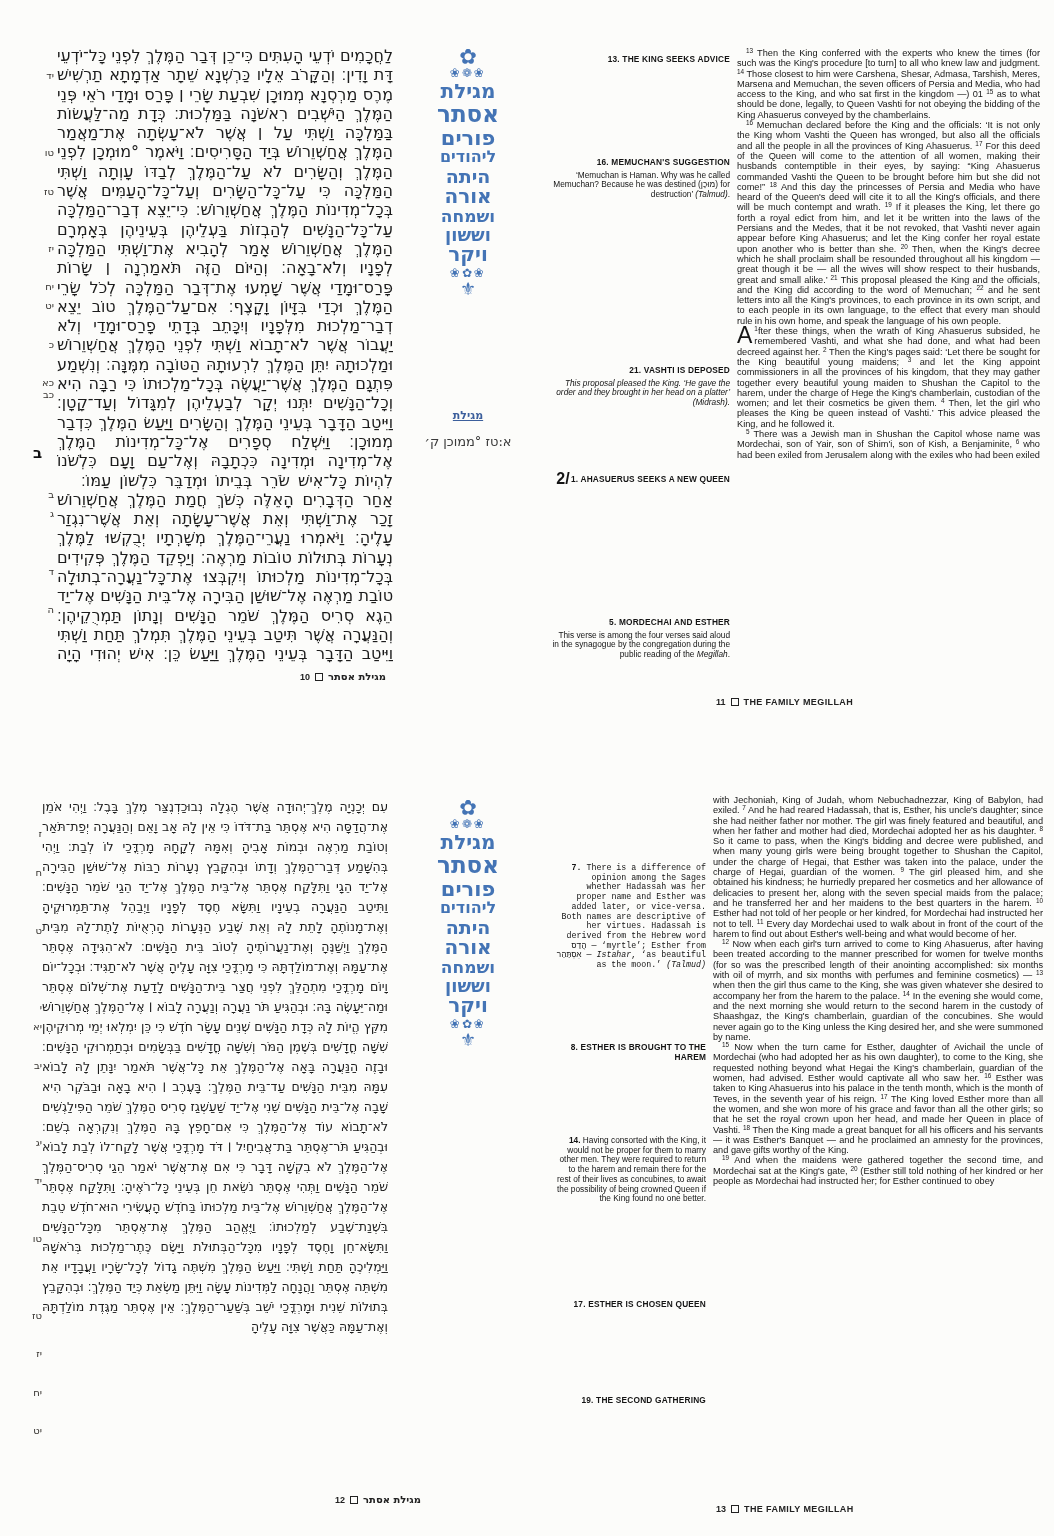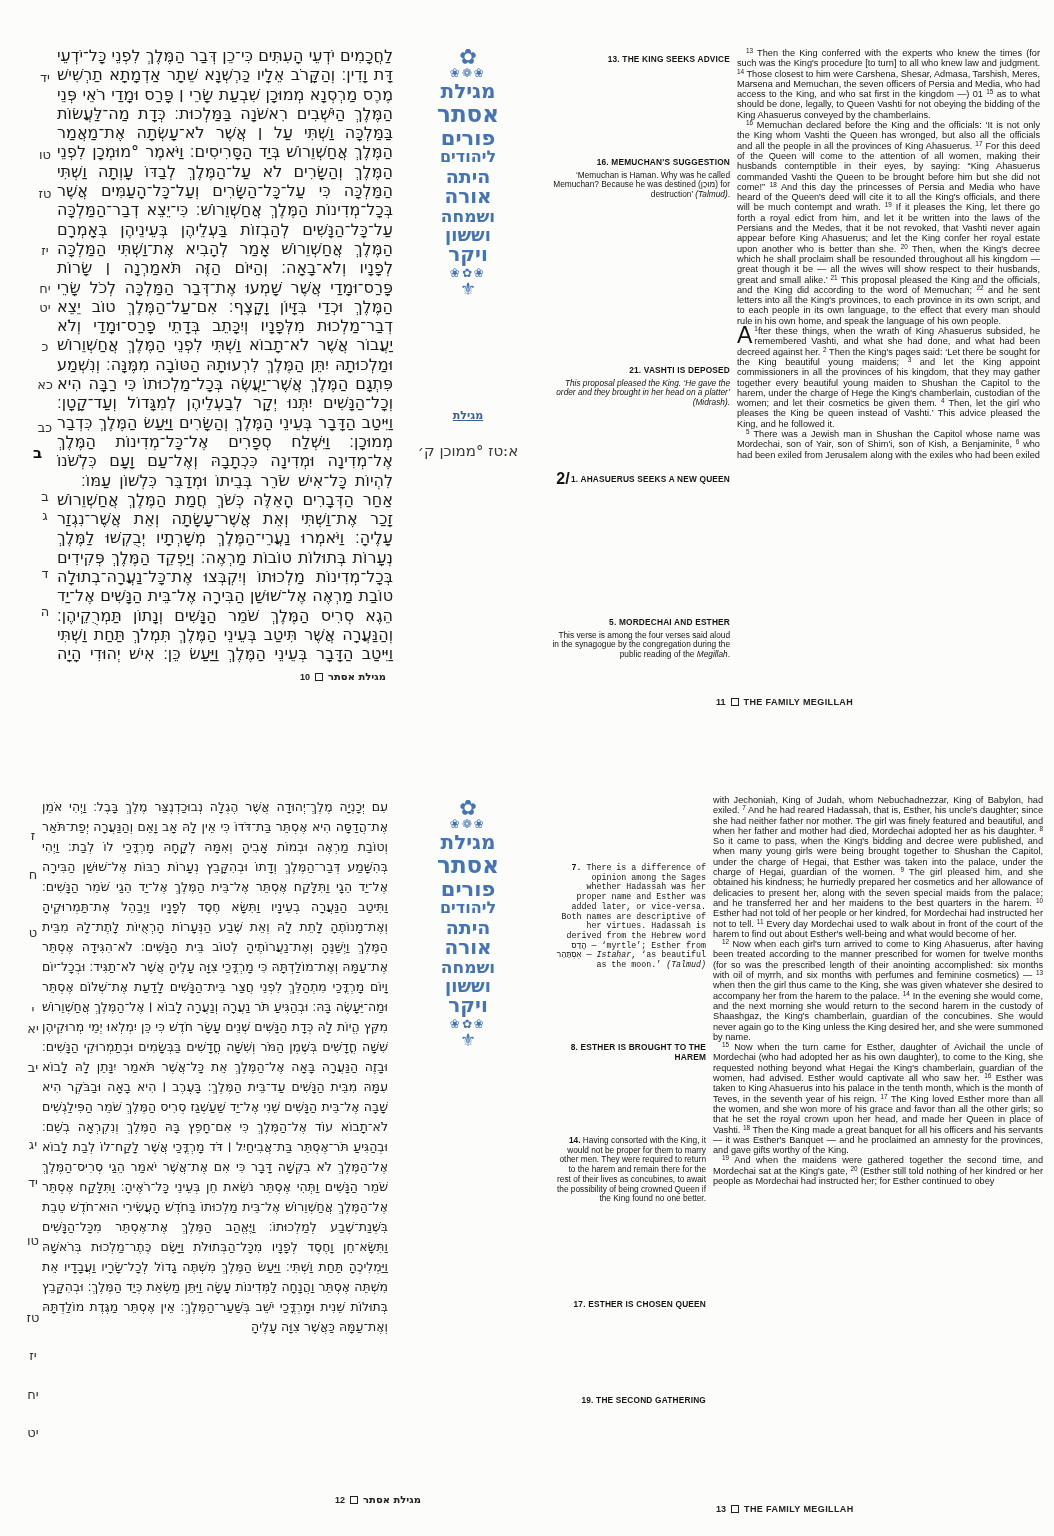--- a/index.html
+++ b/index.html
@@ -7,40 +7,40 @@
         font-family:"Liberation Sans",sans-serif;color:#1a1a1a;margin:0 auto;}
 
   
   .hebrew-col{position:absolute;direction:rtl;text-align:justify;
         font-family:"DejaVu Serif","DejaVu Sans",serif;color:#1c1c1c;}
   #heb-top{left:57px;top:46px;width:336px;height:622px;overflow:hidden;font-size:16px;line-height:19.3px;}
   #heb-bottom{left:42px;top:797px;width:346px;height:672px;overflow:hidden;font-size:12.5px;line-height:20px;}
   .hsp{display:inline-block;width:16px;}
 
   
-  .vm{position:absolute;font-family:"DejaVu Serif","DejaVu Sans",serif;font-size:13px;color:#33302c;
-      width:18px;text-align:center;direction:rtl;}
+  .vm{position:absolute;font-family:"DejaVu Serif","DejaVu Sans",serif;font-size:10px;color:#33302c;
+      width:18px;text-align:right;direction:rtl;}
   .chv{position:absolute;font-family:"DejaVu Serif","DejaVu Sans",serif;font-size:15px;font-weight:bold;color:#111;}
 
   
   .ornament{position:absolute;left:398px;width:140px;text-align:center;color:#4474b5;
             font-family:"DejaVu Sans",sans-serif;}
   #orn-top{top:46px;} #orn-bottom{top:797px;}
   .crest1{font-size:21px;line-height:22px;}
   .crest2{font-size:12px;line-height:11px;letter-spacing:2px;}
   .orn-words{margin-top:2px;}
   .orn-word{font-family:"DejaVu Serif","DejaVu Sans",serif;font-weight:bold;line-height:1.06;direction:rtl;}
   .tail1{font-size:12px;line-height:12px;letter-spacing:2px;margin-top:2px;}
   .tail2{font-size:18px;line-height:19px;}
 
   
   .masorah{position:absolute;left:398px;top:409px;width:140px;text-align:center;}
   .masorah-title{font-family:"DejaVu Serif","DejaVu Sans",serif;font-weight:bold;font-size:11px;
                  color:#3c5f9c;text-decoration:underline;}
-  .masorah-note{direction:rtl;font-size:15px;color:#3a3a3a;margin-top:20px;
+  .masorah-note{direction:rtl;font-size:13px;color:#3a3a3a;margin-top:12px;
                 font-family:"DejaVu Serif","DejaVu Sans",serif;}
 
   
   .note{position:absolute;text-align:right;color:#141414;}
   .note-top{left:552px;width:178px;}
   .note-bot{left:556px;width:150px;}
   .nh{font-weight:bold;font-size:8.3px;line-height:9.6px;letter-spacing:.2px;}
   .nb{font-size:8.3px;line-height:9.7px;margin-top:3px;}
   .note.it .nb{font-style:italic;}
   .nb b{font-weight:bold;}
@@ -74,21 +74,21 @@
   <div id="heb-top" class="hebrew-col">לַחֲכָמִים יֹדְעֵי הָעִתִּים כִּי־כֵן דְּבַר הַמֶּלֶךְ לִפְנֵי כָּל־יֹדְעֵי דָּת וָדִין׃ וְהַקָּרֹב אֵלָיו כַּרְשְׁנָא שֵׁתָר אַדְמָתָא תַרְשִׁישׁ מֶרֶס מַרְסְנָא מְמוּכָן שִׁבְעַת שָׂרֵי ׀ פָּרַס וּמָדַי רֹאֵי פְּנֵי הַמֶּלֶךְ הַיֹּשְׁבִים רִאשֹׁנָה בַּמַּלְכוּת׃ כְּדָת מַה־לַּעֲשׂוֹת בַּמַּלְכָּה וַשְׁתִּי עַל ׀ אֲשֶׁר לֹא־עָשְׂתָה אֶת־מַאֲמַר הַמֶּלֶךְ אֲחַשְׁוֵרוֹשׁ בְּיַד הַסָּרִיסִים׃ וַיֹּאמֶר °מוּמְכָן לִפְנֵי הַמֶּלֶךְ וְהַשָּׂרִים לֹא עַל־הַמֶּלֶךְ לְבַדּוֹ עָוְתָה וַשְׁתִּי הַמַּלְכָּה כִּי עַל־כָּל־הַשָּׂרִים וְעַל־כָּל־הָעַמִּים אֲשֶׁר בְּכָל־מְדִינוֹת הַמֶּלֶךְ אֲחַשְׁוֵרוֹשׁ׃ כִּי־יֵצֵא דְבַר־הַמַּלְכָּה עַל־כָּל־הַנָּשִׁים לְהַבְזוֹת בַּעְלֵיהֶן בְּעֵינֵיהֶן בְּאָמְרָם הַמֶּלֶךְ אֲחַשְׁוֵרוֹשׁ אָמַר לְהָבִיא אֶת־וַשְׁתִּי הַמַּלְכָּה לְפָנָיו וְלֹא־בָאָה׃ וְהַיּוֹם הַזֶּה תֹּאמַרְנָה ׀ שָׂרוֹת פָּרַס־וּמָדַי אֲשֶׁר שָׁמְעוּ אֶת־דְּבַר הַמַּלְכָּה לְכֹל שָׂרֵי הַמֶּלֶךְ וּכְדַי בִּזָּיוֹן וָקָצֶף׃ אִם־עַל־הַמֶּלֶךְ טוֹב יֵצֵא דְבַר־מַלְכוּת מִלְּפָנָיו וְיִכָּתֵב בְּדָתֵי פָרַס־וּמָדַי וְלֹא יַעֲבוֹר אֲשֶׁר לֹא־תָבוֹא וַשְׁתִּי לִפְנֵי הַמֶּלֶךְ אֲחַשְׁוֵרוֹשׁ וּמַלְכוּתָהּ יִתֵּן הַמֶּלֶךְ לִרְעוּתָהּ הַטּוֹבָה מִמֶּנָּה׃ וְנִשְׁמַע פִּתְגָם הַמֶּלֶךְ אֲשֶׁר־יַעֲשֶׂה בְּכָל־מַלְכוּתוֹ כִּי רַבָּה הִיא וְכָל־הַנָּשִׁים יִתְּנוּ יְקָר לְבַעְלֵיהֶן לְמִגָּדוֹל וְעַד־קָטָן׃ וַיִּיטַב הַדָּבָר בְּעֵינֵי הַמֶּלֶךְ וְהַשָּׂרִים וַיַּעַשׂ הַמֶּלֶךְ כִּדְבַר מְמוּכָן׃ וַיִּשְׁלַח סְפָרִים אֶל־כָּל־מְדִינוֹת הַמֶּלֶךְ אֶל־מְדִינָה וּמְדִינָה כִּכְתָבָהּ וְאֶל־עַם וָעָם כִּלְשֹׁנוֹ לִהְיוֹת כָּל־אִישׁ שֹׂרֵר בְּבֵיתוֹ וּמְדַבֵּר כִּלְשׁוֹן עַמּוֹ׃ <span class="hsp"></span>אַחַר הַדְּבָרִים הָאֵלֶּה כְּשֹׁךְ חֲמַת הַמֶּלֶךְ אֲחַשְׁוֵרוֹשׁ זָכַר אֶת־וַשְׁתִּי וְאֵת אֲשֶׁר־עָשָׂתָה וְאֵת אֲשֶׁר־נִגְזַר עָלֶיהָ׃ וַיֹּאמְרוּ נַעֲרֵי־הַמֶּלֶךְ מְשָׁרְתָיו יְבֻקְשׁוּ לַמֶּלֶךְ נְעָרוֹת בְּתוּלוֹת טוֹבוֹת מַרְאֶה׃ וְיַפְקֵד הַמֶּלֶךְ פְּקִידִים בְּכָל־מְדִינוֹת מַלְכוּתוֹ וְיִקְבְּצוּ אֶת־כָּל־נַעֲרָה־בְתוּלָה טוֹבַת מַרְאֶה אֶל־שׁוּשַׁן הַבִּירָה אֶל־בֵּית הַנָּשִׁים אֶל־יַד הֵגֶא סְרִיס הַמֶּלֶךְ שֹׁמֵר הַנָּשִׁים וְנָתוֹן תַּמְרֻקֵיהֶן׃ וְהַנַּעֲרָה אֲשֶׁר תִּיטַב בְּעֵינֵי הַמֶּלֶךְ תִּמְלֹךְ תַּחַת וַשְׁתִּי וַיִּיטַב הַדָּבָר בְּעֵינֵי הַמֶּלֶךְ וַיַּעַשׂ כֵּן׃ אִישׁ יְהוּדִי הָיָה בְּשׁוּשַׁן הַבִּירָה וּשְׁמוֹ מָרְדֳּכַי בֶּן יָאִיר בֶּן־שִׁמְעִי בֶּן־קִישׁ אִישׁ יְמִינִי׃ אֲשֶׁר הָגְלָה מִירוּשָׁלַיִם עִם־הַגֹּלָה אֲשֶׁר הָגְלְתָה</div>
   <div id="vm-top">
       <span class="vm" style="top: 70px; left: 36px;">יד</span>
       <span class="vm" style="top: 147px; left: 36px;">טו</span>
       <span class="vm" style="top: 186px; left: 36px;">טז</span>
       <span class="vm" style="top: 243px; left: 36px;">יז</span>
       <span class="vm" style="top: 281px; left: 36px;">יח</span>
       <span class="vm" style="top: 300px; left: 36px;">יט</span>
       <span class="vm" style="top: 339px; left: 36px;">כ</span>
       <span class="vm" style="top: 377px; left: 36px;">כא</span>
-      <span class="vm" style="top: 420px; left: 36px;">כב</span>
+      <span class="vm" style="top: 389px; left: 36px;">כב</span>
       <span class="vm" style="top: 489px; left: 36px;">ב</span>
       <span class="vm" style="top: 508px; left: 36px;">ג</span>
       <span class="vm" style="top: 566px; left: 36px;">ד</span>
       <span class="vm" style="top: 604px; left: 36px;">ה</span>
       <span class="chv" style="top: 444px; left: 33px;">ב</span>
     </div>
 
   <div id="orn-top" class="ornament">
     <div class="crest1">✿</div>
     <div class="crest2">❀❁❀</div>

